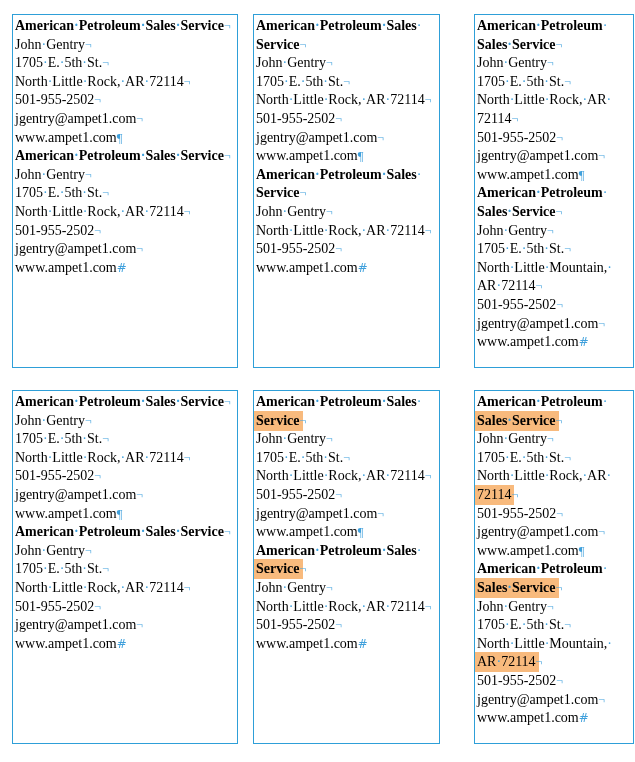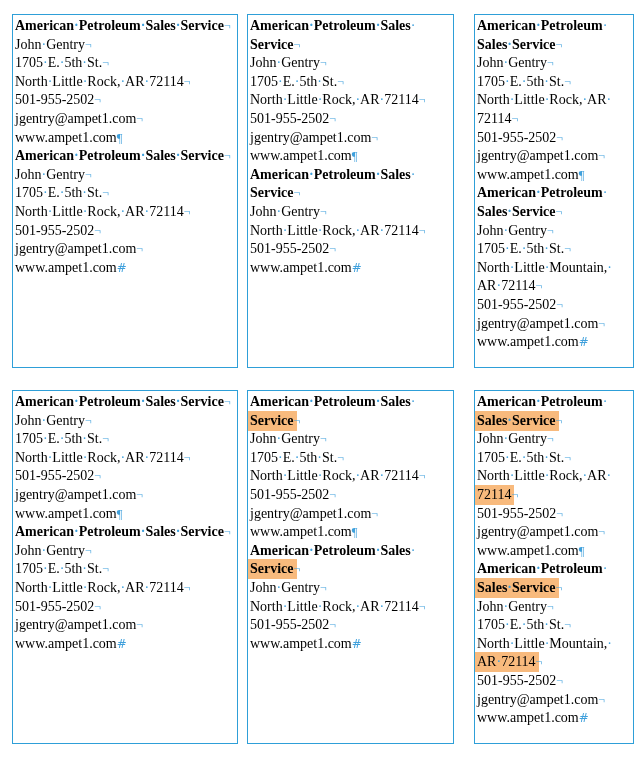--- a/index.html
+++ b/index.html
@@ -17,21 +17,21 @@
     border: 1px solid var(--frame-border, #2e9fd8);
     background: #ffffff;
     overflow: hidden;
     padding: 2px 0 0 2px;
     font-size: 14px;
     line-height: 18.6px;
     color: #000000;
     white-space: nowrap;
   }
   .c0 { left: 12px;  width: 226px; }
-  .c1 { left: 247px; width: 207px; }
+  .c1 { left: 253px; width: 187px; }
   .c2 { left: 474px; width: 160px; }
   .r0 { top: 14px;  height: 354px; }
   .r1 { top: 390px; height: 354px; }
 
   .line { height: 18.6px; }
   .b { font-weight: bold; }
   .hl {
     background: var(--hl, #f8ba7d);
     padding: 2px 3px 3px 2px;
     margin-left: -2px;

